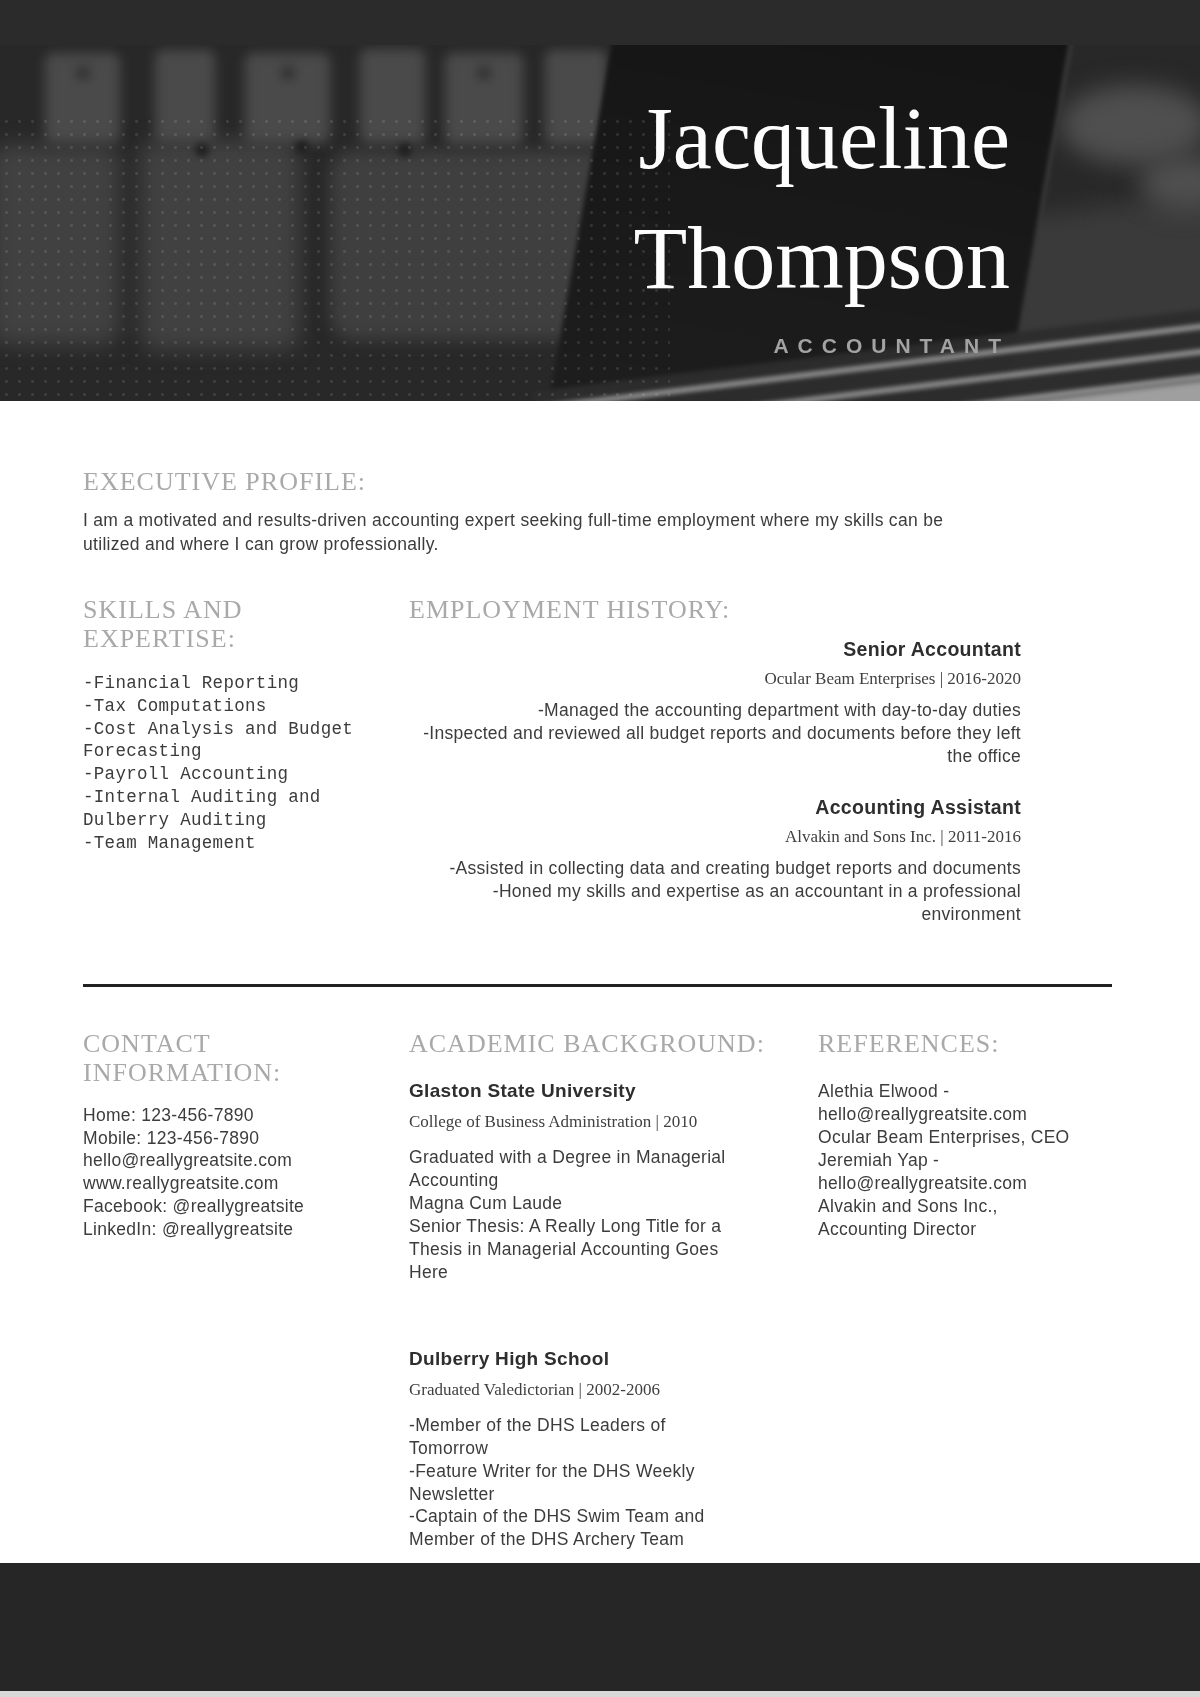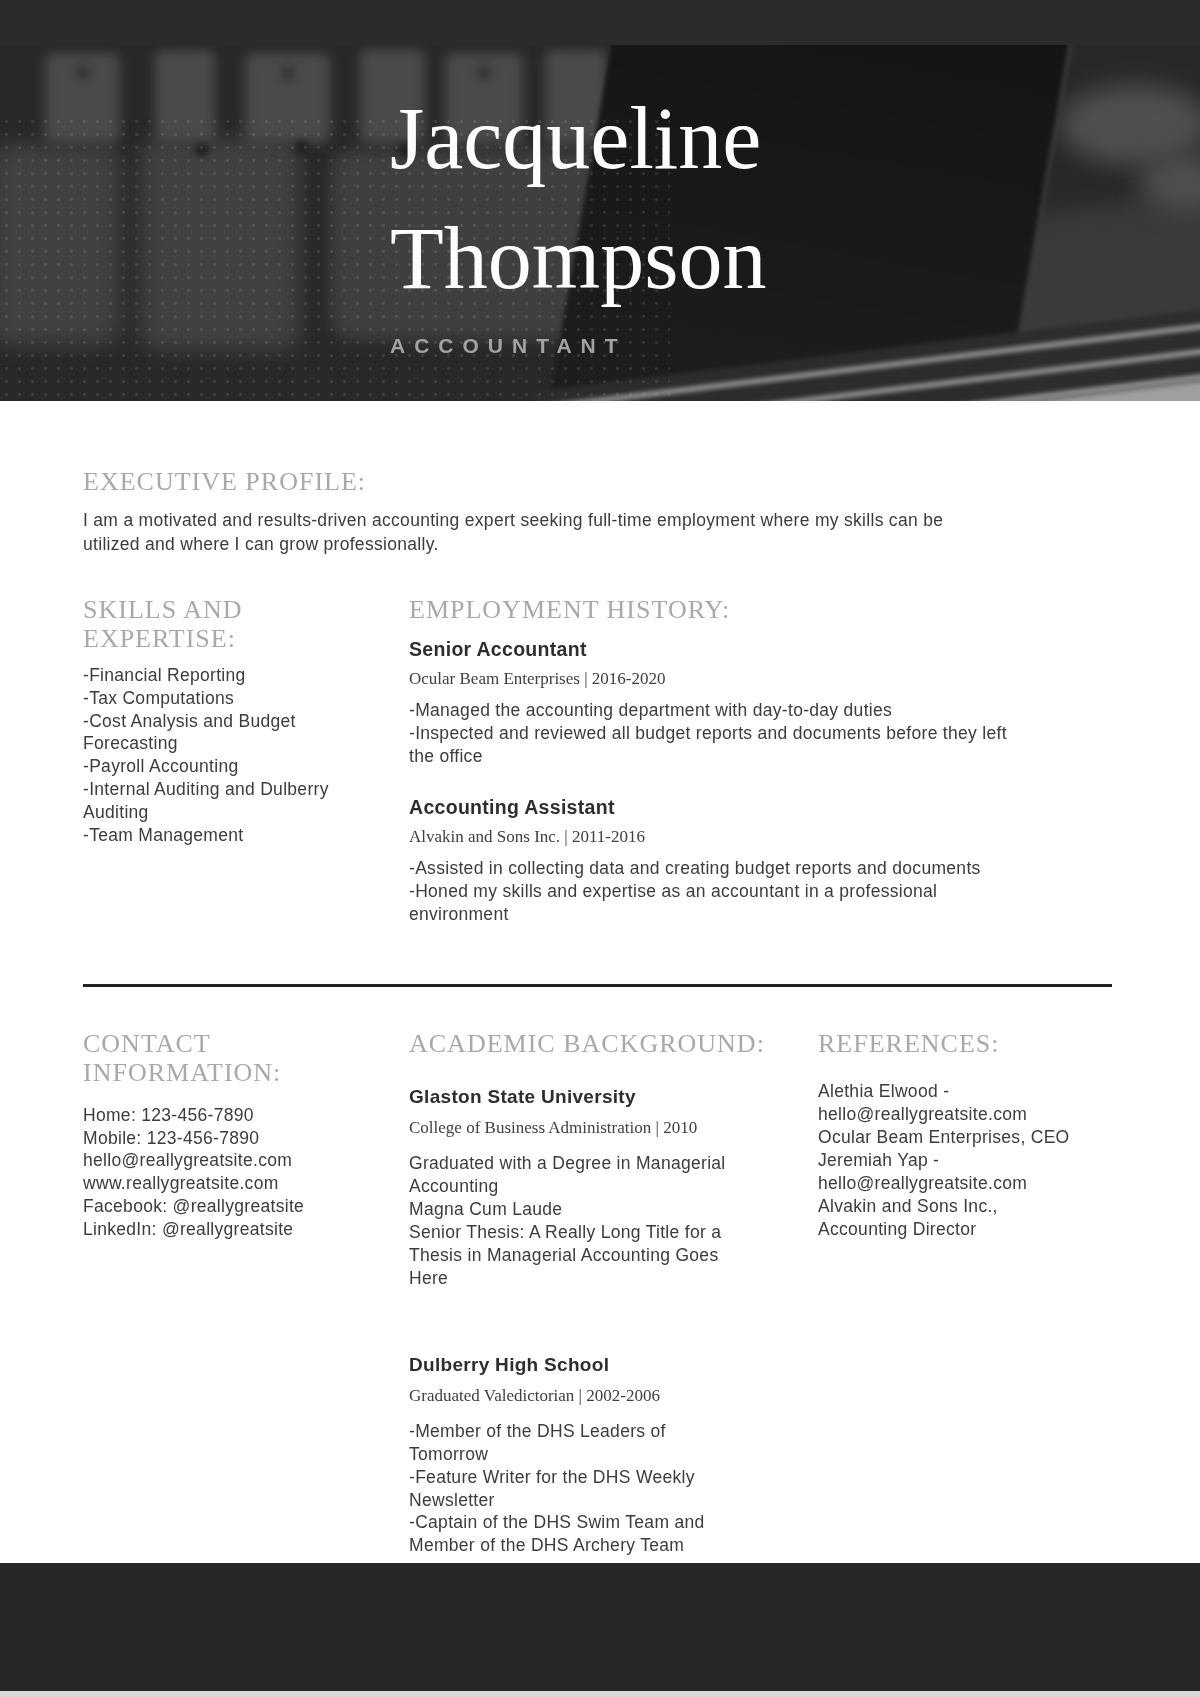--- a/index.html
+++ b/index.html
@@ -19,53 +19,53 @@
   .screen{left:585px;top:-70px;width:450px;height:480px;background:linear-gradient(180deg,#141414,#1e1e1e);
           transform:rotate(10deg);border-right:4px solid #3a3a3a;filter:blur(2px);}
   .keyboard{left:540px;top:302px;width:720px;height:170px;transform:rotate(-7deg);opacity:.95;filter:blur(2px);
             background:repeating-linear-gradient(0deg,#8f8f8f 0 6px,#2d2d2d 6px 25px);}
   .deck{left:520px;top:372px;width:760px;height:26px;transform:rotate(-7deg);background:#9f9f9f;filter:blur(3px);}
   .desk{right:-60px;top:170px;width:420px;height:320px;background:#3a3a3a;transform:rotate(-8deg);filter:blur(12px);}
   .blob{background:#4f4f4f;border-radius:50%;filter:blur(12px);}
   .dots{left:0;top:70px;width:670px;height:286px;opacity:.45;
         background-image:radial-gradient(circle,rgba(255,255,255,.25) 1.2px,transparent 1.7px);
         background-size:13px 13px;}
-  .name-block{position:absolute;left:390px;top:34px;width:620px;text-align:left;z-index:5;}
+  .name-block{position:absolute;left:390px;top:34px;width:620px;text-align:right;z-index:5;}
   .name{margin:0;font-family:"Liberation Serif","DejaVu Serif",serif;font-weight:400;
         font-size:88px;line-height:1.36;color:#fdfdfd;}
   .name span{display:block;}
   .job-title{margin-top:16px;font-size:21px;font-weight:700;letter-spacing:9px;color:#a3a3a3;}
 
   
   .content{padding:0 0 0 83px;}
   h2.sec{margin:0;font-family:"Liberation Serif","DejaVu Serif",serif;font-weight:400;
          font-size:26px;line-height:1.13;letter-spacing:1px;color:#a9a9a9;}
   .exec{margin-top:66px;}
   .exec p{margin:13px 0 0 0;max-width:905px;font-size:17.5px;line-height:1.36;letter-spacing:.3px;color:#3c3c3c;}
 
   .grid-two{margin-top:38px;display:grid;grid-template-columns:326px 620px;}
   .skills{padding-right:36px;box-sizing:border-box;}
   .lines{font-size:17.5px;line-height:1.31;letter-spacing:.3px;color:#3c3c3c;}
-  .skills .lines{margin-top:10px;}
+  .skills .lines{margin-top:18px;font-family:Liberation Mono, monospace;}
   .employment{max-width:612px;}
-  .job{margin-top:14px;}
+  .job{margin-top:14px;text-align:right;}
   .job + .job{margin-top:28px;}
   h3.jobtitle{margin:0;font-size:19.5px;font-weight:700;letter-spacing:.3px;color:#2e2e2e;}
   .serif-detail{margin-top:8px;font-family:"Liberation Serif","DejaVu Serif",serif;
                 font-size:17px;color:#404040;}
   .job .lines{margin-top:10px;}
 
   .divider{border:none;height:3px;background:#212121;margin:58px 0 0 0;width:1029px;}
 
   .grid-three{margin-top:42px;display:grid;grid-template-columns:326px 409px 310px;}
   .contact{padding-right:36px;box-sizing:border-box;}
   .contact .lines{margin-top:16px;}
   .academic{padding-right:87px;box-sizing:border-box;}
   .academic h2.sec{white-space:nowrap;}
-  .school{margin-top:28px;}
+  .school{margin-top:22px;}
   .school + .school{margin-top:64px;}
   h3.school-name{margin:0;font-size:19px;font-weight:700;letter-spacing:.3px;color:#2e2e2e;}
   .school .serif-detail{margin-top:10px;}
   .school .lines{margin-top:14px;}
   .references .lines{margin-top:22px;}
 
   
   .footer{position:absolute;left:0;bottom:0;width:100%;height:134px;background:#d9d9d9;}
   .footer-dark{width:100%;height:128px;background:#262626;}
 </style>

